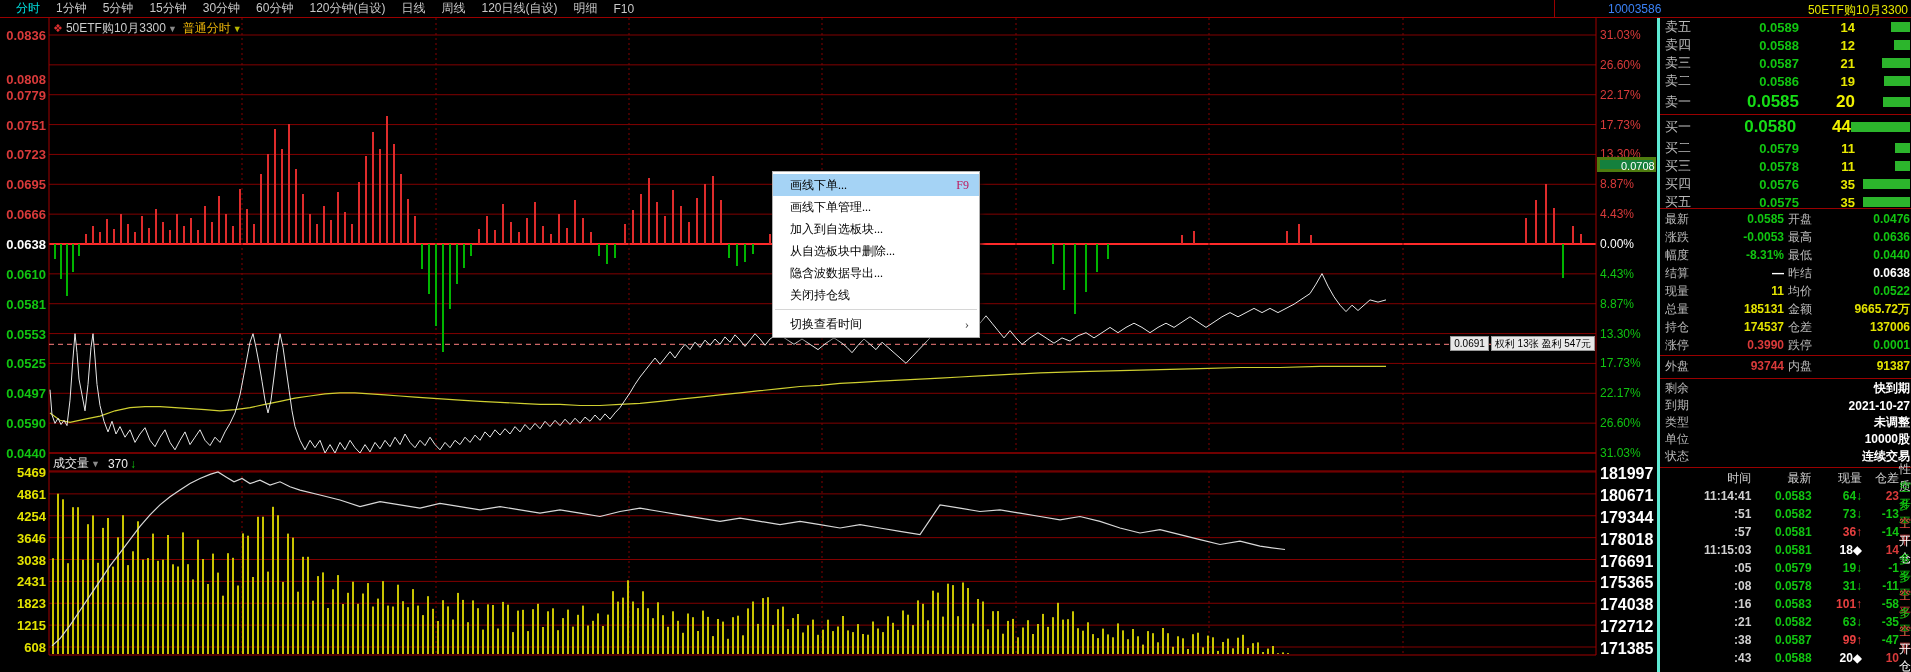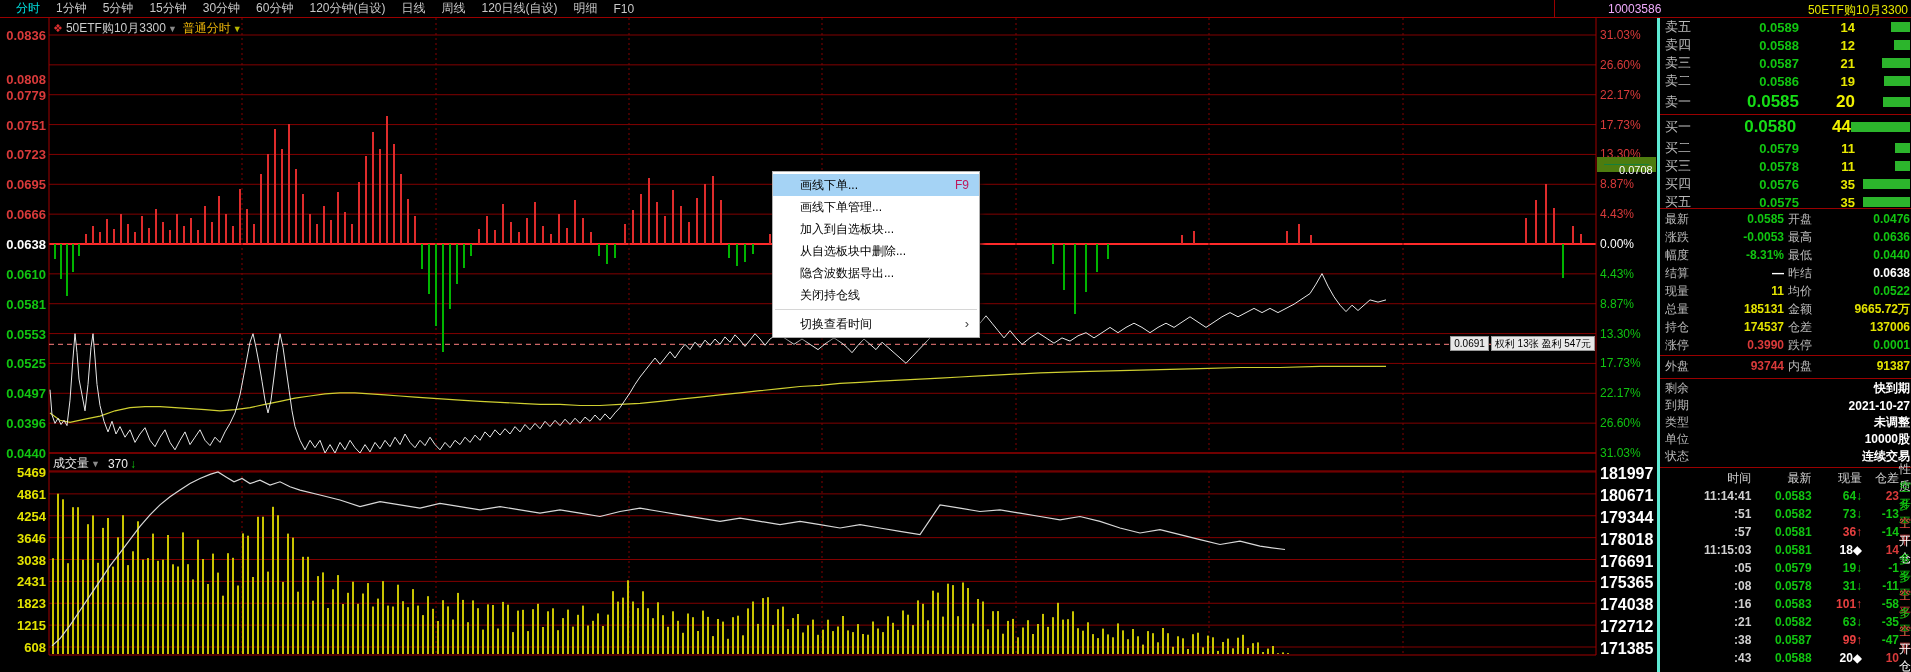--- a/index.html
+++ b/index.html
@@ -1,20 +1,20 @@
 <!DOCTYPE html>
 <html><head>
 <meta charset="utf-8">
 <style>
   html,body{margin:0;padding:0;background:#000;}
   #app{position:relative;width:1911px;height:672px;background:#000;overflow:hidden;
        font-family:"Liberation Sans","DejaVu Sans",sans-serif;}
   
   .c-r{color:#d93a3a}.c-rb{color:#e84040}.c-g{color:#11c511}.c-w{color:#ffffff}
-  .c-y{color:#e3e300}.c-m{color:#d24fd2}.c-c{color:#f0abfc}
+  .c-y{color:#e3e300}.c-m{color:#d24fd2}.c-c{color:#3b82f6}
   
   #topbar{position:absolute;left:0;top:0;width:1596px;height:17px;display:flex;align-items:center;}
   #topbar .tab{font-size:12px;color:#c8c8c8;margin-left:16px;white-space:nowrap;cursor:default;}
   #topbar .tab.active{color:#00e0e0;}
   #topline{position:absolute;left:0;top:17px;width:1911px;height:1px;background:#9a0000;}
   #tb-divider{position:absolute;left:1554px;top:0;width:1px;height:17px;background:#9a0000;}
   #topbar-right{position:absolute;left:1596px;top:0;width:315px;height:17px;font-size:12px;}
   #contract-code{position:absolute;left:12px;top:2px;}
   #contract-name{position:absolute;right:3px;top:2px;color:#e8e800;}
   
@@ -36,26 +36,26 @@
   #vol-legend .dd{color:#8a8a8a;font-size:9px;margin:0 8px 0 2px;}
   #vol-legend .vv{color:#f0f0f0;}
   #vol-legend .ar{color:#11c511;margin-left:2px;}
   
   #pos-annotation{position:absolute;top:336px;right:316px;display:flex;height:15px;}
   #pos-annotation .box{background:#e8e8e8;border:1px solid #999;color:#000;font-size:10px;
         line-height:13px;padding:0 3px;white-space:nowrap;}
   #pos-annotation .box+.box{margin-left:2px;}
   
   #cursor-price-label{position:absolute;left:1597px;top:157px;width:59px;height:15px;background:#15803d;
-        border:7px solid #4d7c0f;color:#fff;font-size:11px;line-height:13px;padding-left:15px;box-sizing:border-box;}
+        border:3px solid #4d7c0f;color:#fff;font-size:11px;line-height:13px;padding-left:21px;box-sizing:border-box;}
   
   #ctx-menu{position:absolute;left:772px;top:171px;width:206px;background:#ffffff;border:1px solid #b0b0b0;
         box-shadow:3px 3px 4px rgba(0,0,0,0.55);padding:2px 0;z-index:30;}
-  .mi{height:22px;line-height:22px;font-size:12px;color:#000;padding-left:27px;padding-right:10px;
-      display:flex;justify-content:space-between;align-items:flex-start;white-space:nowrap;}
+  .mi{height:22px;line-height:22px;font-size:12px;color:#000;padding-left:17px;padding-right:10px;
+      display:flex;justify-content:space-between;align-items:flex-start;white-space:nowrap;font-family:Liberation Serif, serif;}
   .mi.hl{background:#a5d3f5;}
   .mi .sc{color:#be185d;}
   .mi .arrow{font-size:13px;color:#444;}
   .msep{height:1px;background:#d6d6d6;margin:3px 2px;}
   
   #right-panel{position:absolute;left:1657px;top:18px;width:254px;height:654px;border-left:3px solid #5eead4;box-sizing:border-box;}
   .sec{position:absolute;left:0;width:253px;}
   .obrow{display:flex;align-items:center;height:18px;font-size:13px;padding:0 2px 0 5px;}
   .obrow .lab{width:42px;color:#b9b9b9;}
   .obrow .prc{width:92px;text-align:right;font-weight:700;color:#11c511;}
@@ -535,21 +535,21 @@
       <div class="plabel c-r" style="top: 117.571px;">0.0751</div>
       <div class="plabel c-r" style="top: 147.429px;">0.0723</div>
       <div class="plabel c-r" style="top: 177.286px;">0.0695</div>
       <div class="plabel c-r" style="top: 207.143px;">0.0666</div>
       <div class="plabel c-w" style="top: 237px;">0.0638</div>
       <div class="plabel c-g" style="top: 266.857px;">0.0610</div>
       <div class="plabel c-g" style="top: 296.714px;">0.0581</div>
       <div class="plabel c-g" style="top: 326.571px; text-align: right;">0.0553</div>
       <div class="plabel c-g" style="top: 356.429px;">0.0525</div>
       <div class="plabel c-g" style="top: 386.286px;">0.0497</div>
-      <div class="plabel c-g" style="top: 416.143px;">0.0396</div>
+      <div class="plabel c-g" style="top: 416.143px;">0.0590</div>
       <div class="plabel c-g" style="top: 446px;">0.0440</div>
       <div class="pctlabel c-r" style="top: 28px;">31.03%</div>
       <div class="pctlabel c-r" style="top: 57.8571px;">26.60%</div>
       <div class="pctlabel c-r" style="top: 87.7143px;">22.17%</div>
       <div class="pctlabel c-r" style="top: 117.571px;">17.73%</div>
       <div class="pctlabel c-r" style="top: 147.429px;">13.30%</div>
       <div class="pctlabel c-r" style="top: 177.286px;">8.87%</div>
       <div class="pctlabel c-r" style="top: 207.143px;">4.43%</div>
       <div class="pctlabel c-w" style="top: 237px;">0.00%</div>
       <div class="pctlabel c-g" style="top: 266.857px;">4.43%</div>

